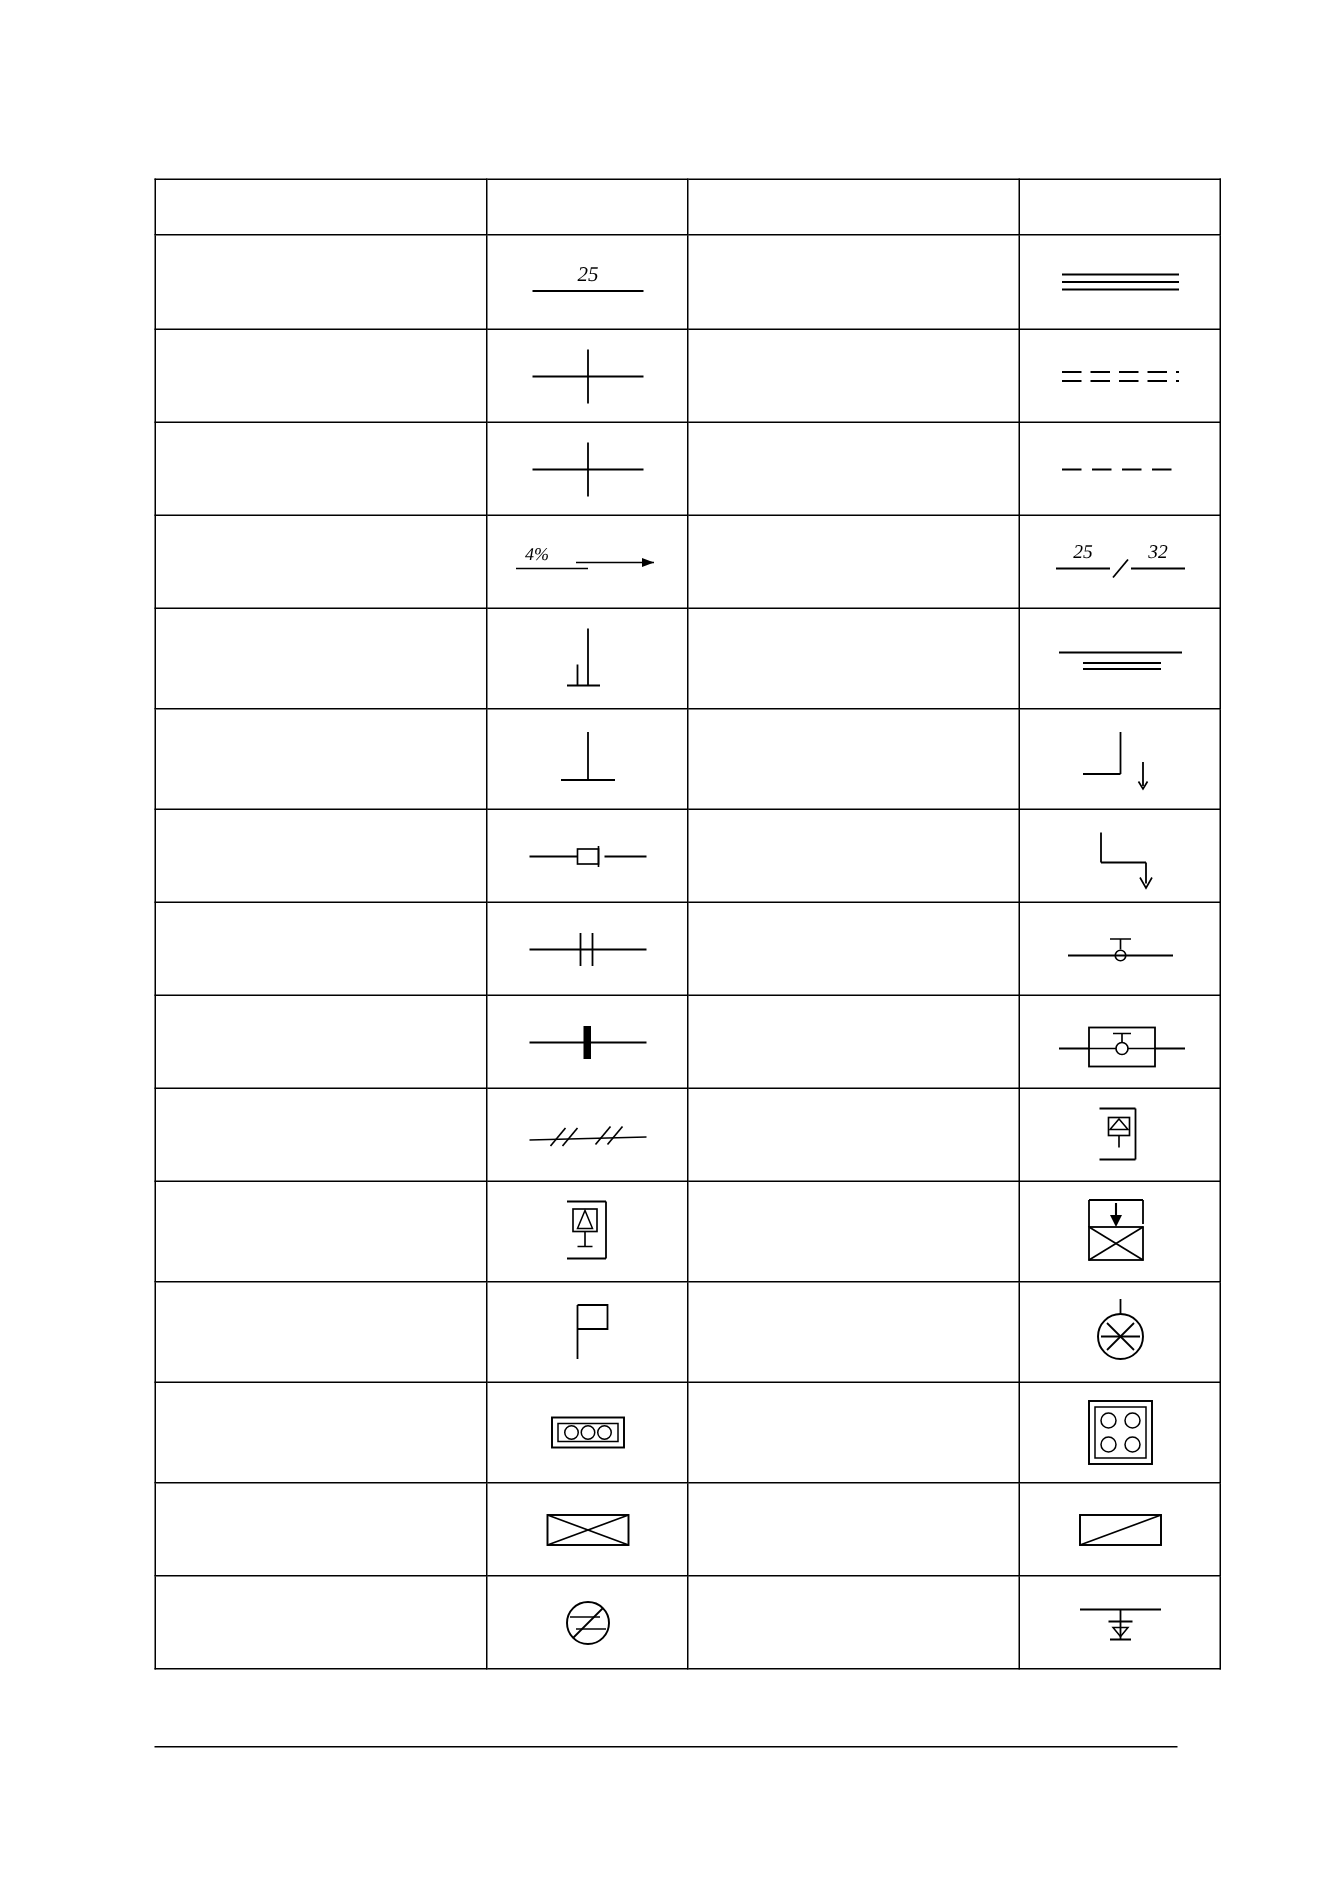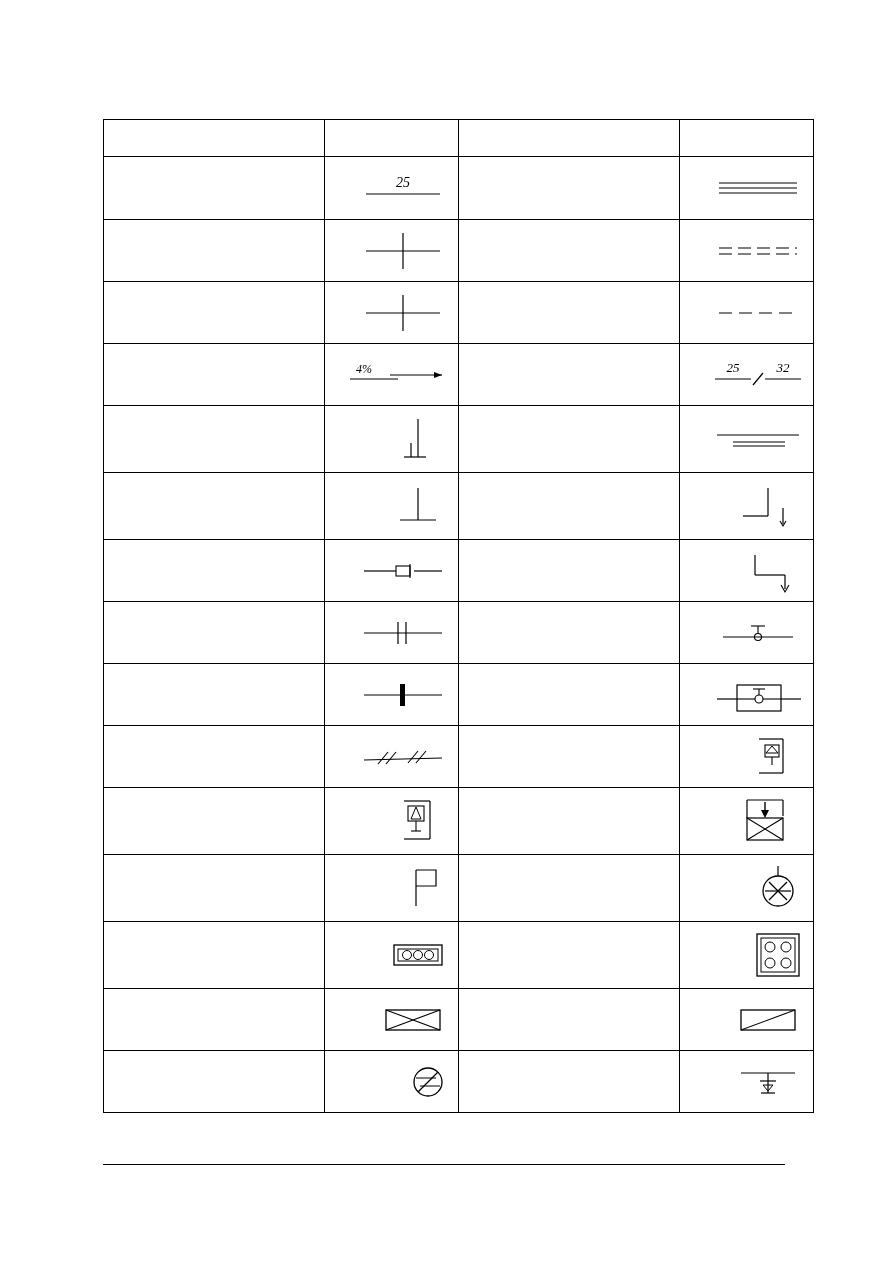--- a/index.html
+++ b/index.html
@@ -40,21 +40,21 @@
   .row-head td { height: 36px; }
   .label-cell {
     font-size: 12px;
     text-align: left;
     padding-left: 8px;
     color: #000;
   }
   .cell-inner {
     display: flex;
     align-items: center;
-    justify-content: flex-end;
+    justify-content: center;
     height: 100%;
     width: 100%;
   }
   svg.sym {
     display: block;
   }
   .bottom-rule {
     position: absolute;
     left: 103px;
     top: 1164px;

